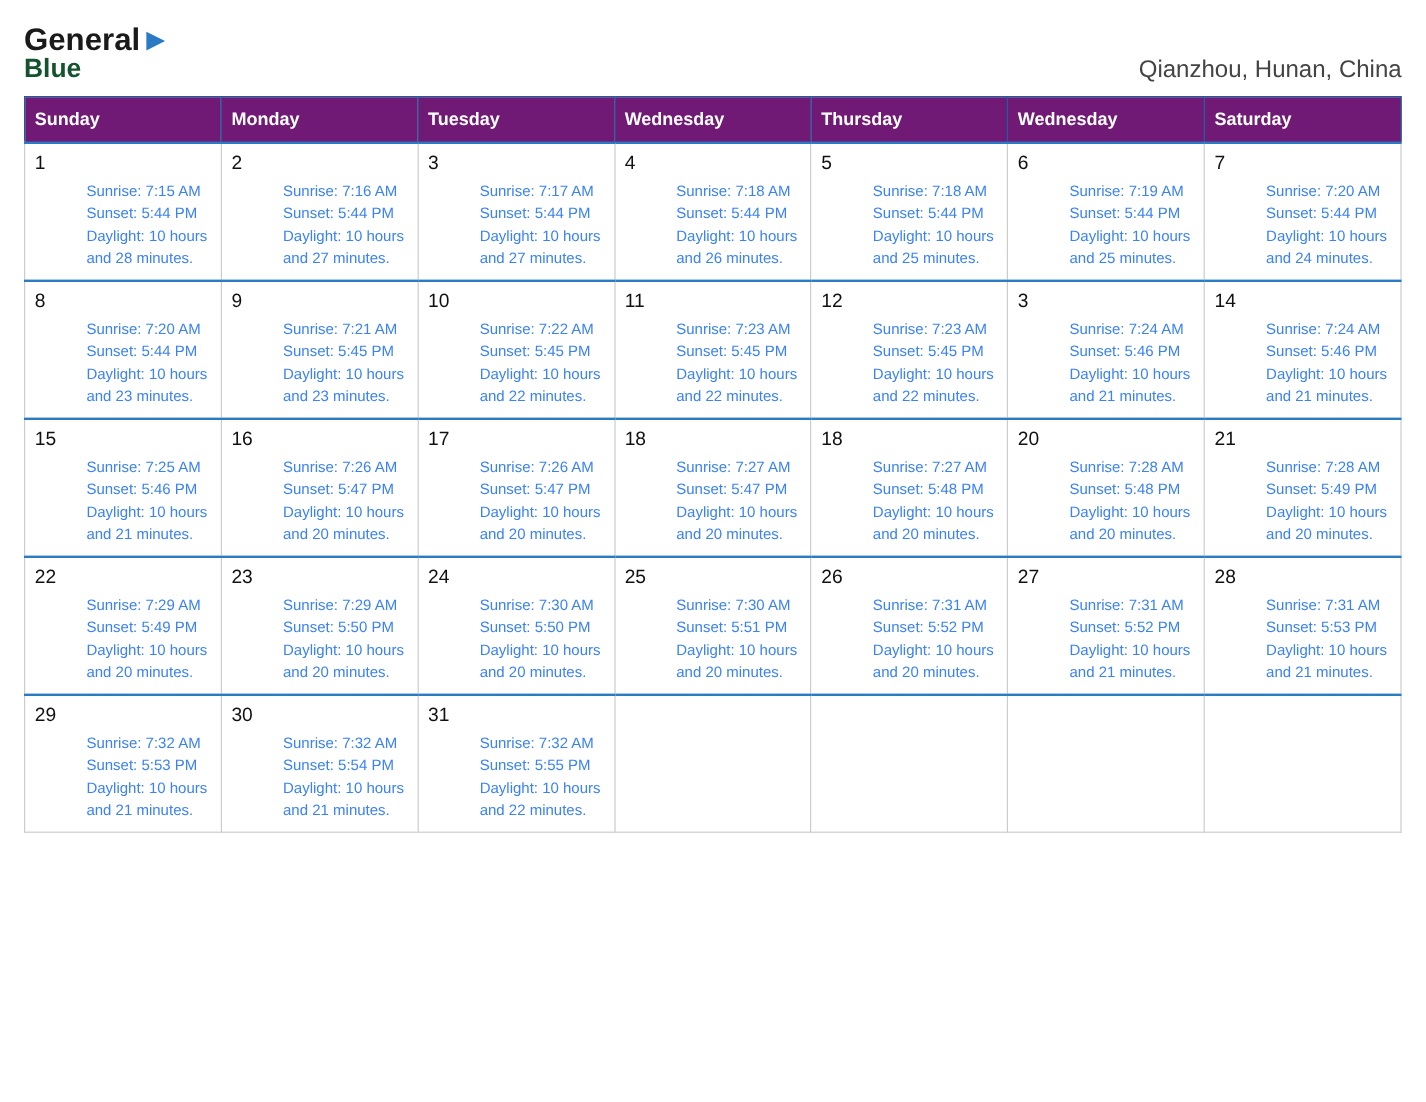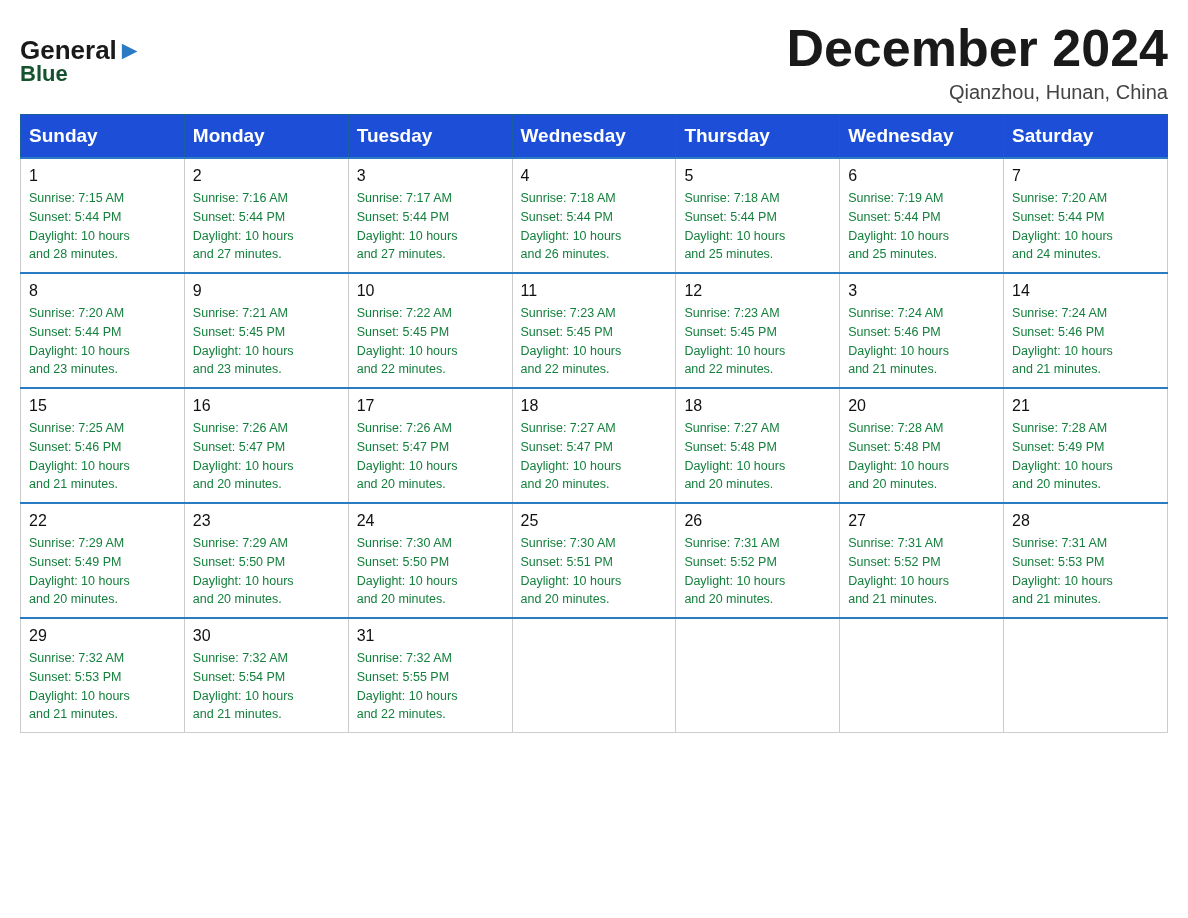--- a/index.html
+++ b/index.html
@@ -7,21 +7,21 @@
       font-family: Arial, sans-serif;
       background: #fff;
       width: 1188px;
       min-height: 918px;
       padding: 20px;
     }
 
     .header {
       display: flex;
       justify-content: space-between;
-      align-items: center;
+      align-items: flex-end;
       margin-bottom: 10px;
       gap: 40px;
     }
 
     .logo {
       display: flex;
       flex-direction: column;
       align-items: flex-start;
     }
 
@@ -65,23 +65,23 @@
       margin-top: 4px;
     }
 
     .calendar-table {
       width: 100%;
       border-collapse: collapse;
       margin-top: 10px;
     }
 
     .calendar-table th {
-      background-color: #1d4ed8;
+      background-color: #701a75;
       color: #fff;
-      font-size: 19px;
+      font-size: 15px;
       font-weight: bold;
       padding: 10px 8px;
       text-align: left;
       border: 1px solid #1a5fa0;
     }
 
     .calendar-table td {
       vertical-align: top;
       padding: 8px;
       border: 1px solid #ccc;
@@ -96,40 +96,40 @@
       font-size: 16px;
       font-weight: normal;
       color: #111;
       display: block;
       margin-bottom: 4px;
     }
 
     .day-info {
       font-size: 12.5px;
       line-height: 1.5;
-      color: #15803d;
+      color: #3b82f6;
+      margin-left: 43px;
     }
 
     .empty-cell {
       border-top: 2px solid #2a7ac4;
       background: #fff;
     }
   </style>
 </head>
 <body>
 
 <div class="header">
   <div class="logo">
     <div class="logo-top-row">
       <span class="logo-general">General<span>►</span></span>
     </div>
     <span class="logo-blue">Blue</span>
   </div>
   <div class="title-section">
-    <div class="calendar-title">December 2024</div>
     <div class="calendar-subtitle">Qianzhou, Hunan, China</div>
   </div>
 </div>
 
 <table class="calendar-table">
   <thead>
     <tr>
     <th>Sunday</th>
         <th>Monday</th>
         <th>Tuesday</th>

